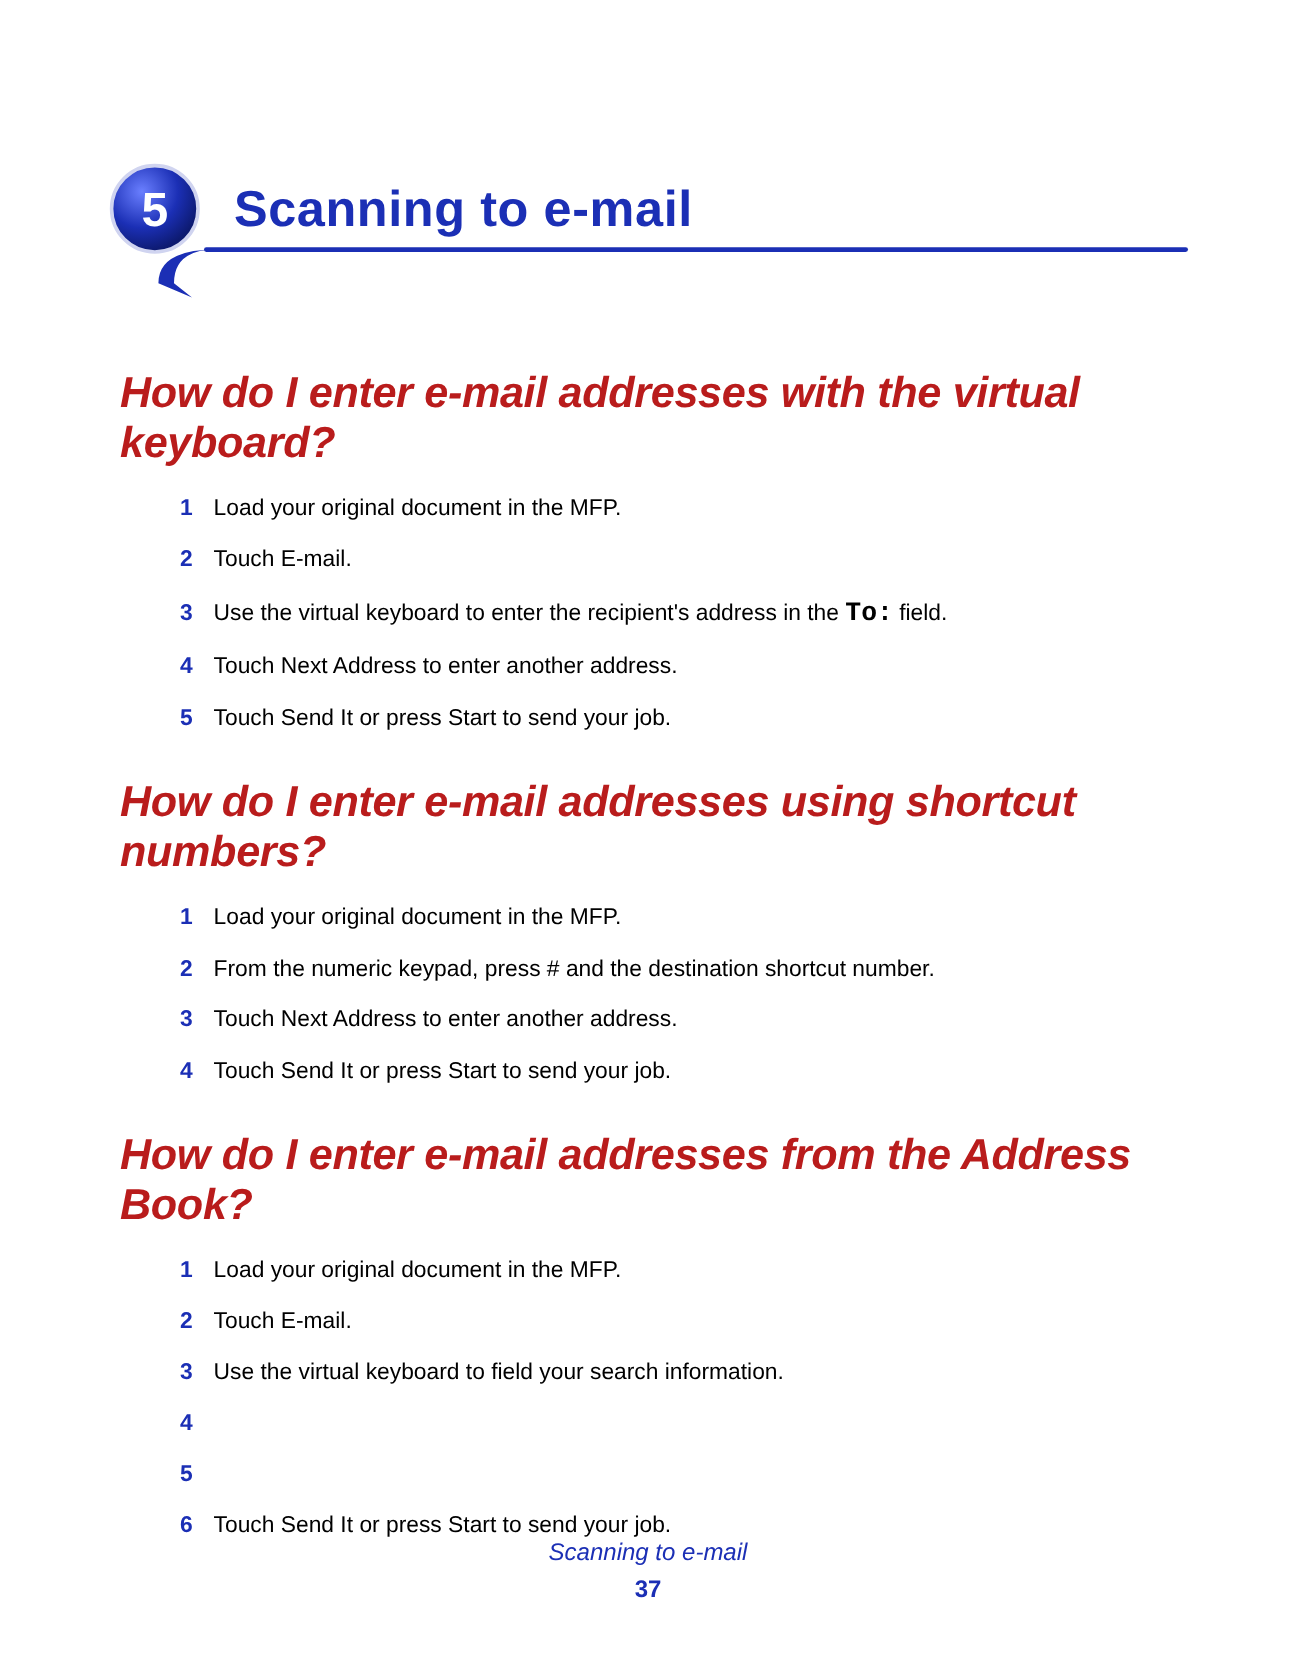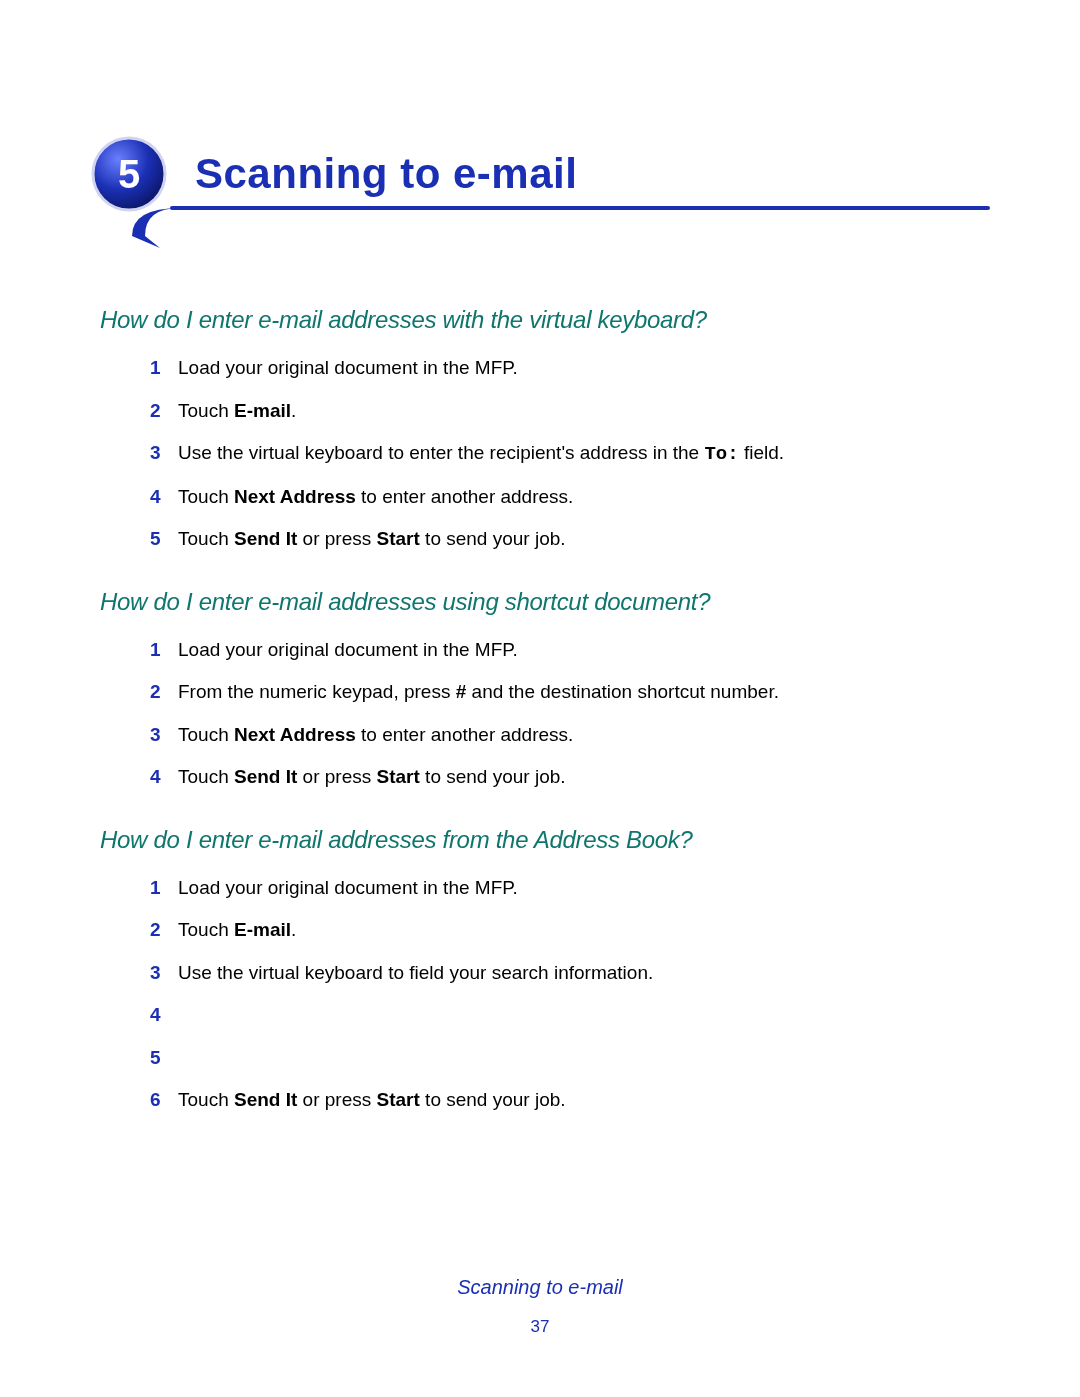--- a/index.html
+++ b/index.html
@@ -50,24 +50,24 @@
     height: 4px;
     background: #1b2fb5;
     border-radius: 2px;
   }
   .rule-tail {
     position: absolute;
     left: 30px;
     top: 0;
   }
   .section-heading {
-    color: #0f766e;
+    color: #b91c1c;
     font-style: italic;
-    font-weight: normal;
-    font-size: 24px;
+    font-weight: bold;
+    font-size: 36px;
     margin: 34px 0 20px 0;
     letter-spacing: -0.3px;
   }
   .steps {
     list-style: none;
     padding: 0 0 0 50px;
     margin: 0;
   }
   .steps li {
     display: flex;
@@ -77,42 +77,42 @@
     line-height: 1.5;
   }
   .step-num {
     color: #1b2fb5;
     font-weight: bold;
     min-width: 28px;
     font-size: 19px;
     flex-shrink: 0;
   }
   .step-text b {
-    font-weight: bold;
+    font-weight: normal;
   }
   .step-text code {
     font-family: "Courier New", Courier, monospace;
     font-weight: bold;
-    font-size: 19px;
+    font-size: 22px;
   }
   .footer {
     position: absolute;
     bottom: 60px;
     left: 0;
     right: 0;
     text-align: center;
     color: #1b2fb5;
     font-style: italic;
     font-size: 20px;
   }
   .footer .page-num {
-    font-weight: normal;
+    font-weight: bold;
     font-style: normal;
-    font-size: 17px;
-    margin-top: 18px;
+    font-size: 20px;
+    margin-top: 8px;
   }
 </style>
 </head>
 <body>
 
 <div class="page">
 
   <div class="chapter-header">
     <div class="badge">
       <svg width="78" height="78" viewBox="0 0 78 78">
@@ -153,21 +153,21 @@
         </li>
         <li>
           <span class="step-num">4</span>
           <span class="step-text">Touch <b>Next Address</b> to enter another address.</span>
         </li>
         <li>
           <span class="step-num">5</span>
           <span class="step-text">Touch <b>Send It</b> or press <b>Start</b> to send your job.</span>
         </li>
       </ol>
-      <h2 class="section-heading">How do I enter e-mail addresses using shortcut document?</h2>
+      <h2 class="section-heading">How do I enter e-mail addresses using shortcut numbers?</h2>
       <ol class="steps">
         <li>
           <span class="step-num">1</span>
           <span class="step-text">Load your original document in the MFP.</span>
         </li>
         <li>
           <span class="step-num">2</span>
           <span class="step-text">From the numeric keypad, press <b>#</b> and the destination shortcut number.</span>
         </li>
         <li>

